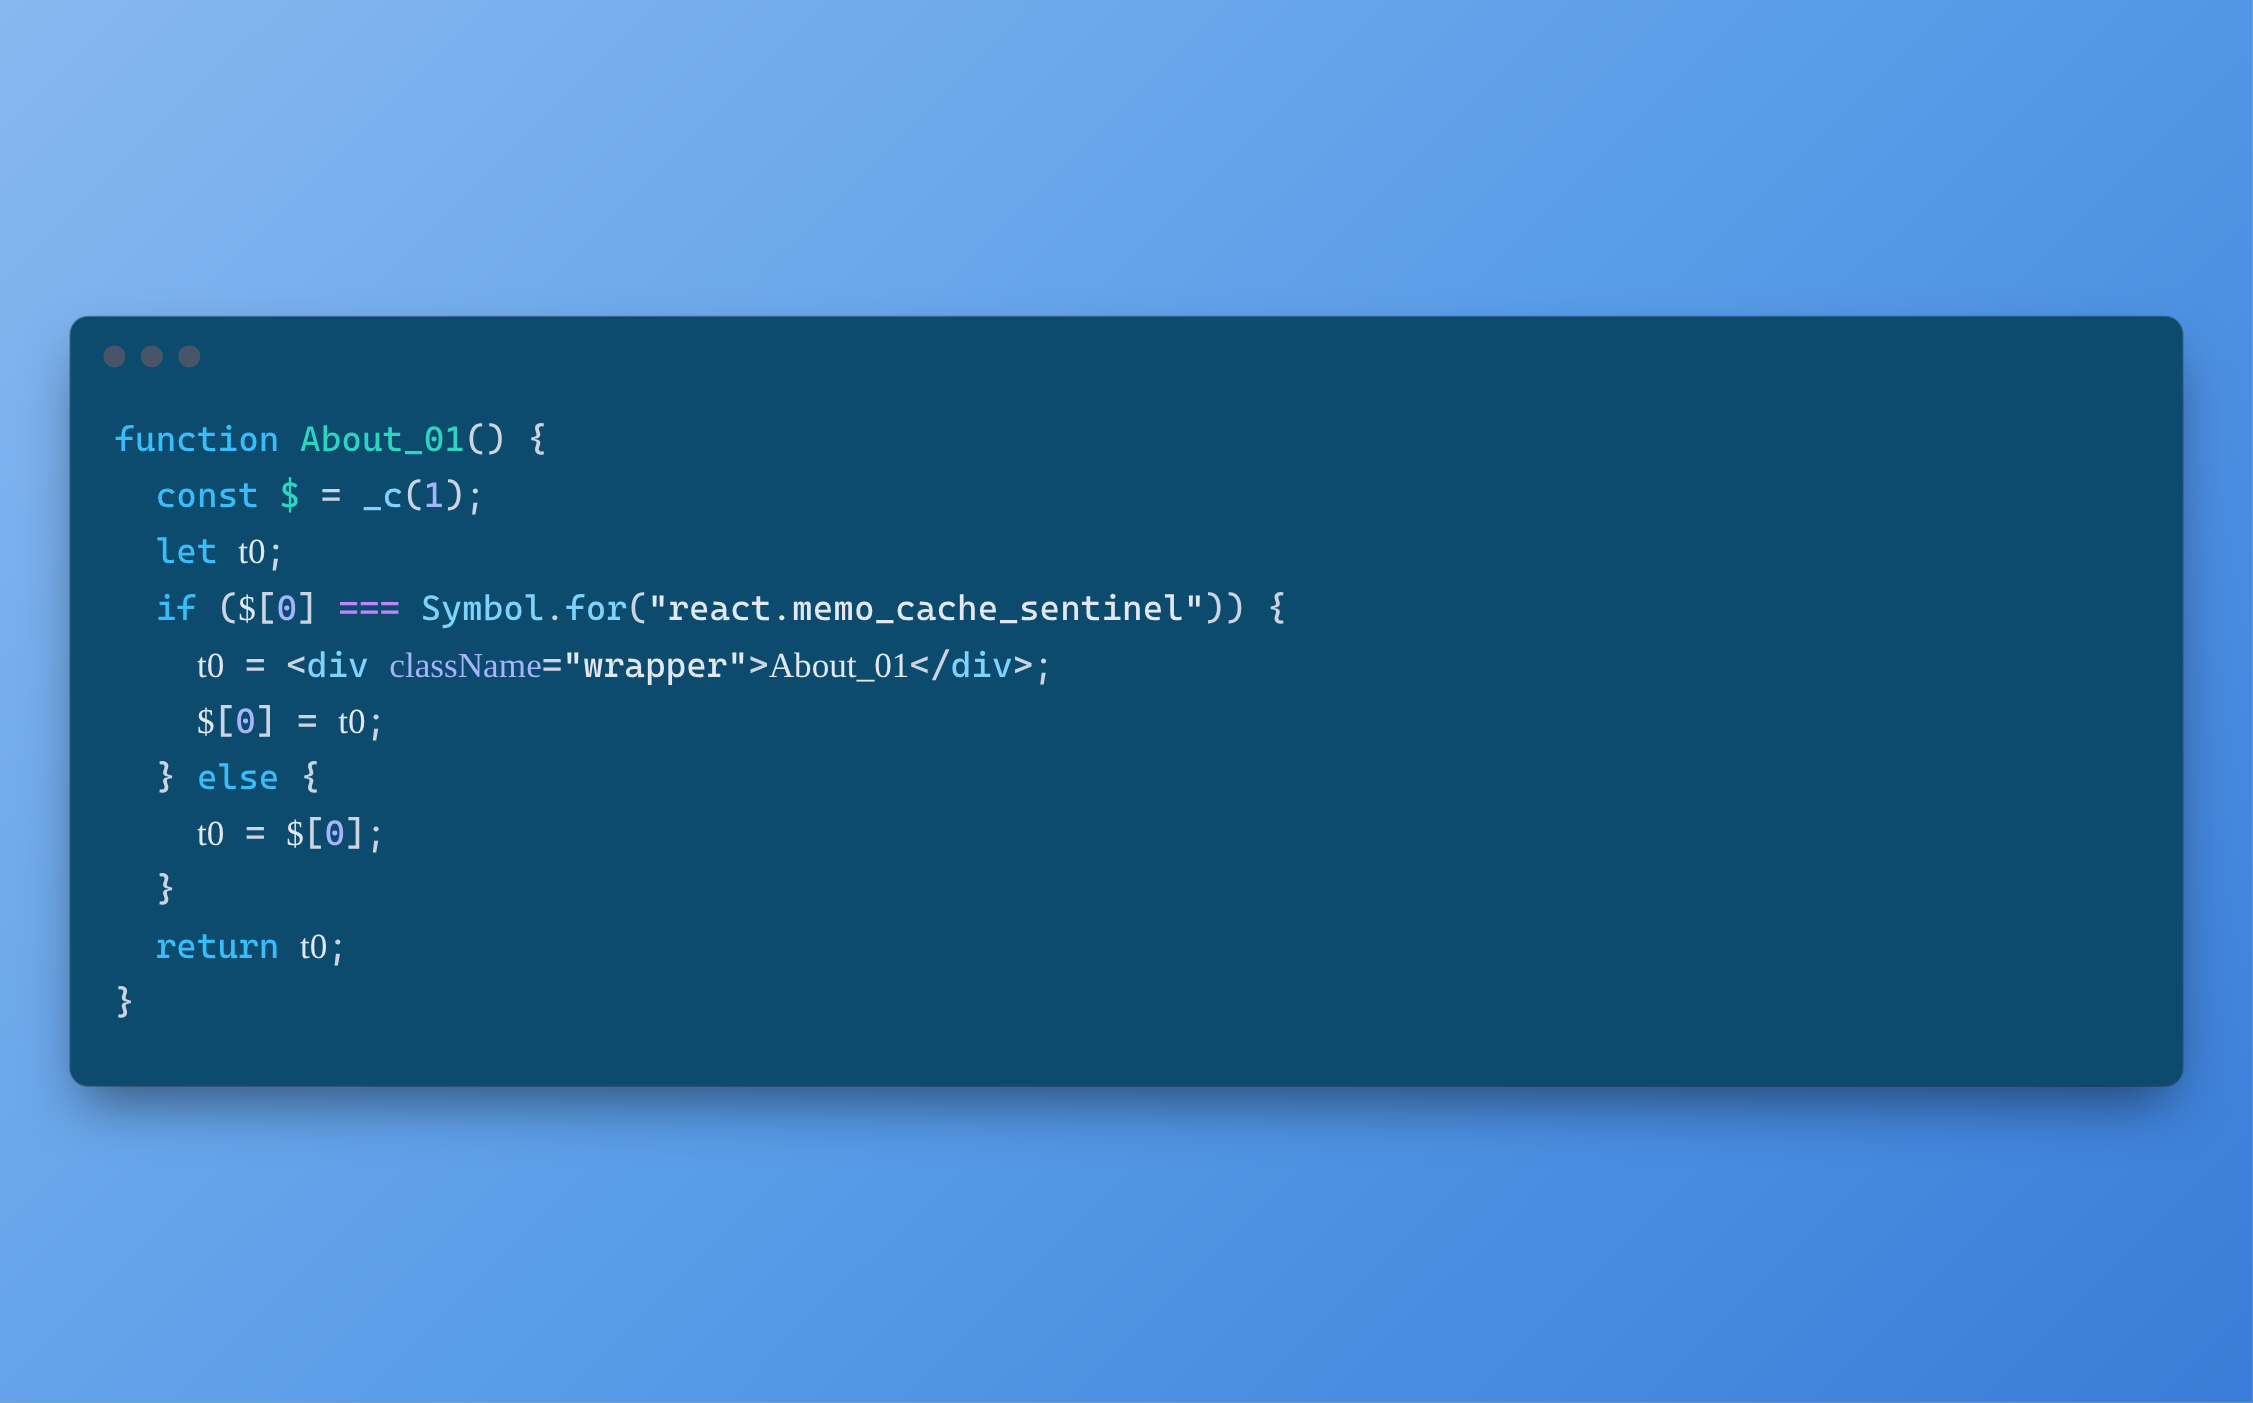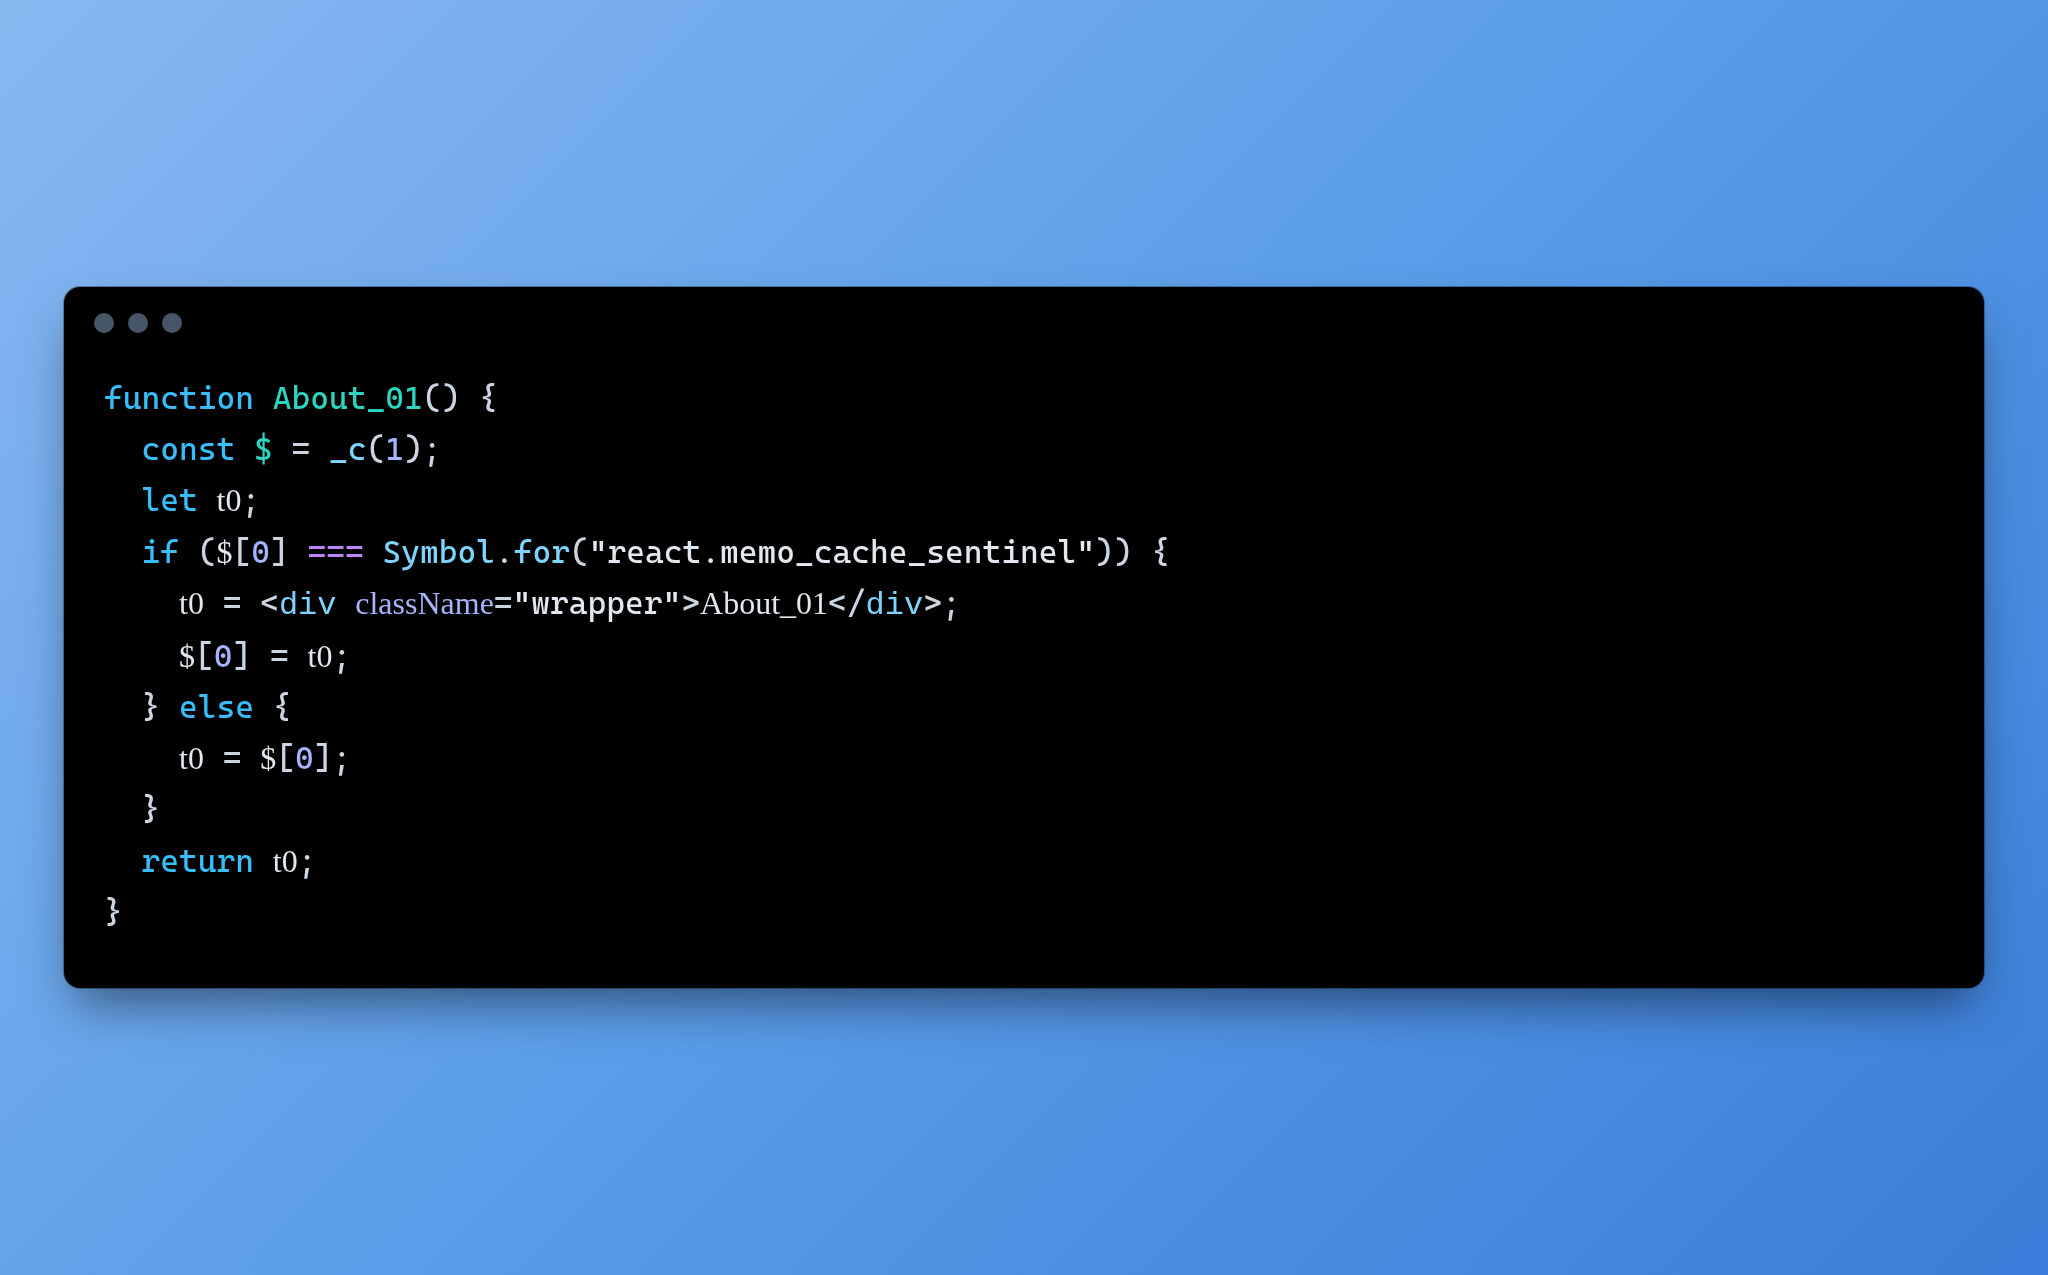--- a/index.html
+++ b/index.html
@@ -16,21 +16,21 @@
   body {
     background: linear-gradient(135deg, #87b8f0 0%, #5a9de8 50%, #3a7dd8 100%);
     display: flex;
     align-items: center;
     justify-content: center;
     font-family: ui-sans-serif, system-ui, -apple-system, sans-serif;
     padding: 60px;
   }
   
   .window {
-    background: #000000;
+    background: #0c4a6e;
     border-radius: 16px;
     width: 100%;
     max-width: 1920px;
     box-shadow: 0 25px 50px -12px rgba(0,0,0,0.5), 0 0 0 1px rgba(0,0,0,0.3);
     overflow: hidden;
   }
   
   .titlebar {
     display: flex;
     gap: 14px;
@@ -56,21 +56,21 @@
   
   .tok-keyword { color: #38bdf8; }   
   .tok-fn      { color: #2dd4bf; }   
   .tok-var     { color: #e2e8f0; font-family: Liberation Serif, serif; }   
   .tok-dollar  { color: #2dd4bf; }   
   .tok-call    { color: #7dd3fc; }   
   .tok-num     { color: #a5b4fc; }   
   .tok-op      { color: #c084fc; }   
   .tok-punct   { color: #cbd5e1; }   
   .tok-str     { color: #e2e8f0; }   
-  .tok-tag     { color: #7dd3fc; font-family: Liberation Mono, monospace; }   
+  .tok-tag     { color: #7dd3fc; }   
   .tok-attr    { color: #a5b4fc; font-family: Liberation Serif, serif; }   
   .tok-angle   { color: #cbd5e1; }   
   .tok-eq      { color: #cbd5e1; }
 </style>
 </head>
 <body>
 
 <div class="window">
   <div class="titlebar">
     <div class="dot"></div>

